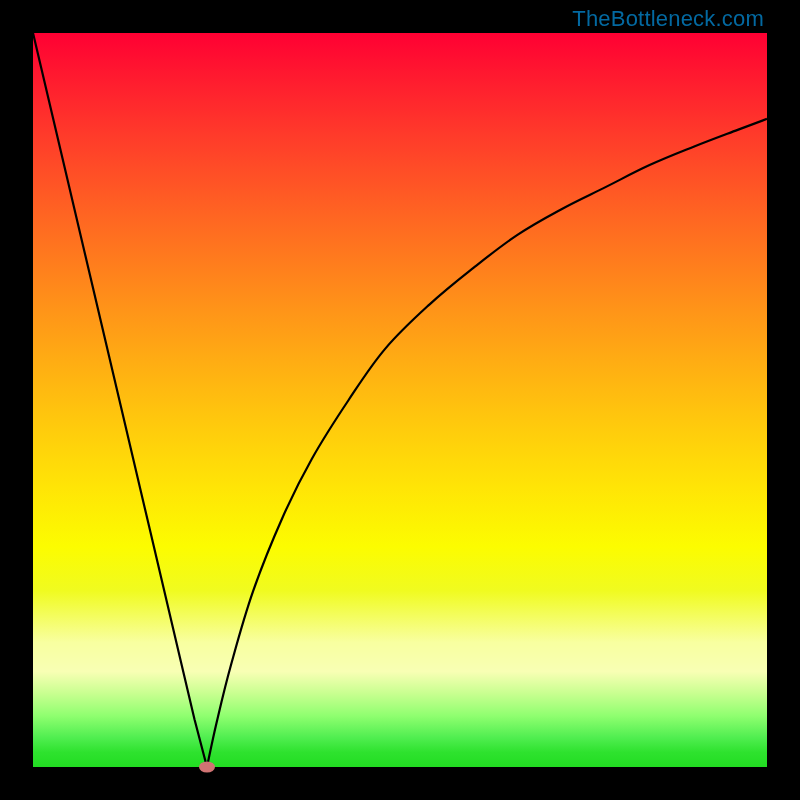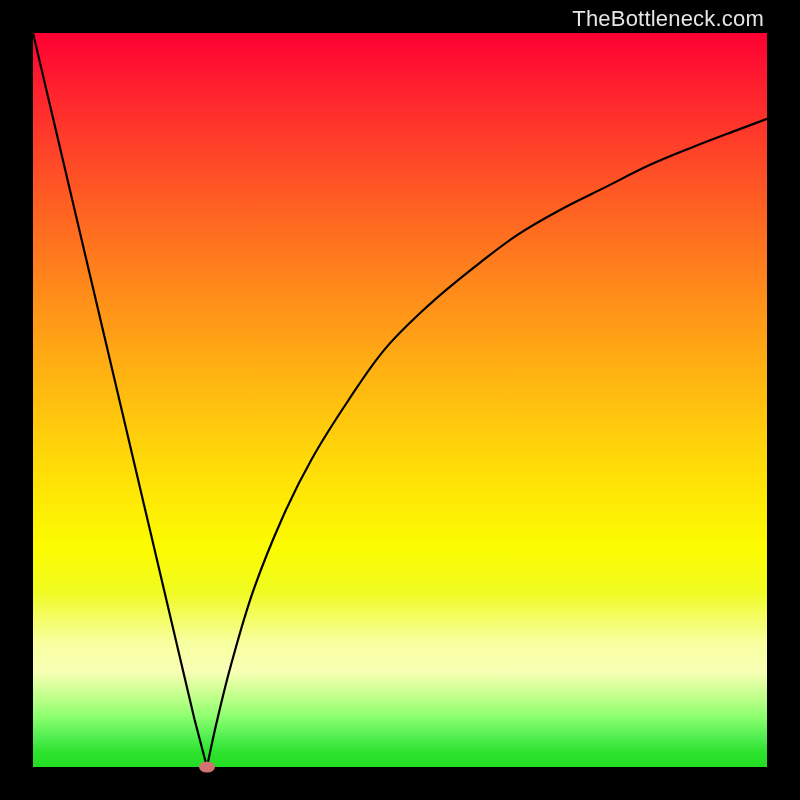--- a/index.html
+++ b/index.html
@@ -50,21 +50,21 @@
     position: absolute;
     left: 0;
     top: 0;
     width: 734px;
     height: 734px;
   }
   .watermark {
     position: absolute;
     top: 6px;
     right: 36px;
-    color: #e5e5e5;
+    color: #0369a1;
     font-size: 22px;
     font-weight: 500;
     letter-spacing: 0.2px;
     margin-left: 48px;
   }
   .marker {
     position: absolute;
     width: 16px;
     height: 11px;
     border-radius: 50%;

